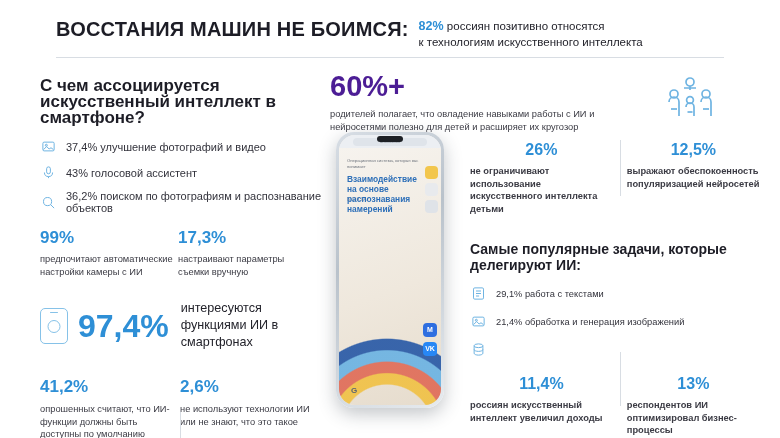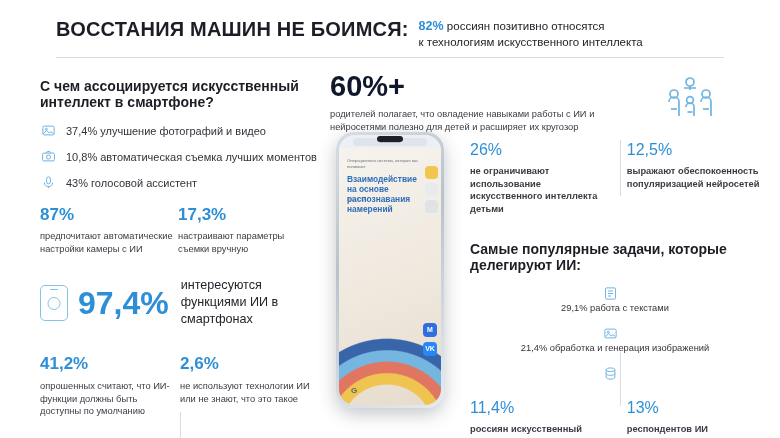--- a/index.html
+++ b/index.html
@@ -64,21 +64,21 @@
     height: 1px;
     background: #d8dde3;
   }
   
   .left-col {
     position: absolute;
     left: 40px; top: 78px;
     width: 290px;
   }
   .q-title {
-    font-size: 14px;
+    font-size: 17px;
     font-weight: bold;
     line-height: 16px;
     color: #1d1d26;
     margin-bottom: 12px;
   }
   .assoc-list {
     margin-top: 4px;
   }
   .assoc-item {
     display: flex;
@@ -191,21 +191,21 @@
   }
   
   .center-top {
     position: absolute;
     left: 330px; top: 70px;
     width: 300px;
   }
   .ct-num {
     font-size: 29px;
     font-weight: bold;
-    color: #0f172a;
+    color: #4c1d95;
     line-height: 32px;
   }
   .ct-txt {
     margin-top: 6px;
     font-size: 9.3px;
     color: #3b3b44;
     line-height: 13px;
   }
   
   .family {
@@ -220,44 +220,44 @@
     left: 470px; top: 140px;
     width: 290px;
   }
   .rc-duo {
     display: flex;
   }
   .rc-duo .cell-a { width: 150px; }
   .rc-duo .cell-b { width: 140px; padding-left: 14px; }
   .rc-num {
     font-size: 16px;
-    font-weight: normal;
+    font-weight: bold;
     color: #2e8fd6;
     line-height: 20px;
     margin-bottom: 5px;
+    text-align: center;
   }
   .rc-txt {
     font-size: 9.3px;
     color: #3b3b44;
     line-height: 12.5px;
     font-weight: bold;
   }
   .tasks-title {
     margin-top: 26px;
     font-size: 14px;
     font-weight: bold;
     line-height: 16px;
     color: #1d1d26;
   }
   .task-list { margin-top: 12px; }
   .task-item {
     display: flex;
     align-items: center;
     margin-bottom: 11px;
-    flex-direction: column;
   }
   .task-text {
     font-size: 9.3px;
     color: #33333c;
     line-height: 12px;
   }
   .rc-duo2 { display: flex; margin-top: 16px; }
   .rc-duo2 .cell-a { width: 150px; }
   .rc-duo2 .cell-b { width: 140px; padding-left: 14px; }
   
@@ -414,42 +414,41 @@
             <rect x="3" y="5" width="18" height="14" rx="2"></rect>
               <circle cx="8.5" cy="10" r="1.6"></circle>
               <path d="M4 17l5-5 4 4 3-2 4 3"></path>
           </svg>
         </span>
         <span class="assoc-text">37,4% улучшение фотографий и видео</span>
       </div>
       <div class="assoc-item">
         <span class="ico">
           <svg width="15" height="15" viewBox="0 0 24 24" fill="none" stroke="currentColor" stroke-width="1.6">
-            <rect x="2.5" y="6.5" width="19" height="12.5" rx="2"></rect>
-              <path d="M8.5 6.5l1.5-2.5h4l1.5 2.5"></path>
-              <circle cx="12" cy="12.8" r="3.2"></circle>
-          </svg>
-        </span>
-        <span class="assoc-text">10,8% автоматическая съемка лучших моментов</span>
-      </div>
-      <div class="assoc-item">
-        <span class="ico">
-          <svg width="15" height="15" viewBox="0 0 24 24" fill="none" stroke="currentColor" stroke-width="1.6">
             <rect x="9" y="3" width="6" height="11" rx="3"></rect>
               <path d="M5.5 12a6.5 6.5 0 0013 0"></path>
               <path d="M12 18.5V21"></path>
           </svg>
         </span>
         <span class="assoc-text">43% голосовой ассистент</span>
       </div>
+      <div class="assoc-item">
+        <span class="ico">
+          <svg width="15" height="15" viewBox="0 0 24 24" fill="none" stroke="currentColor" stroke-width="1.6">
+            <circle cx="10.5" cy="10.5" r="6.5"></circle>
+              <path d="M15.5 15.5L21 21"></path>
+          </svg>
+        </span>
+        <span class="assoc-text">36,2% поиском по фотографиям и распознавание объектов</span>
+      </div>
     </div>
 
     <div class="duo">
       <div class="cell">
-        <div class="num">87%</div>
+        <div class="num">99%</div>
         <div class="txt">предпочитают автоматические настройки камеры с ИИ</div>
       </div>
       <div class="cell">
         <div class="num">17,3%</div>
         <div class="txt">настраивают параметры съемки вручную</div>
       </div>
     </div>
 
     <div class="hl-row">
       <div class="phone-ico"></div>

